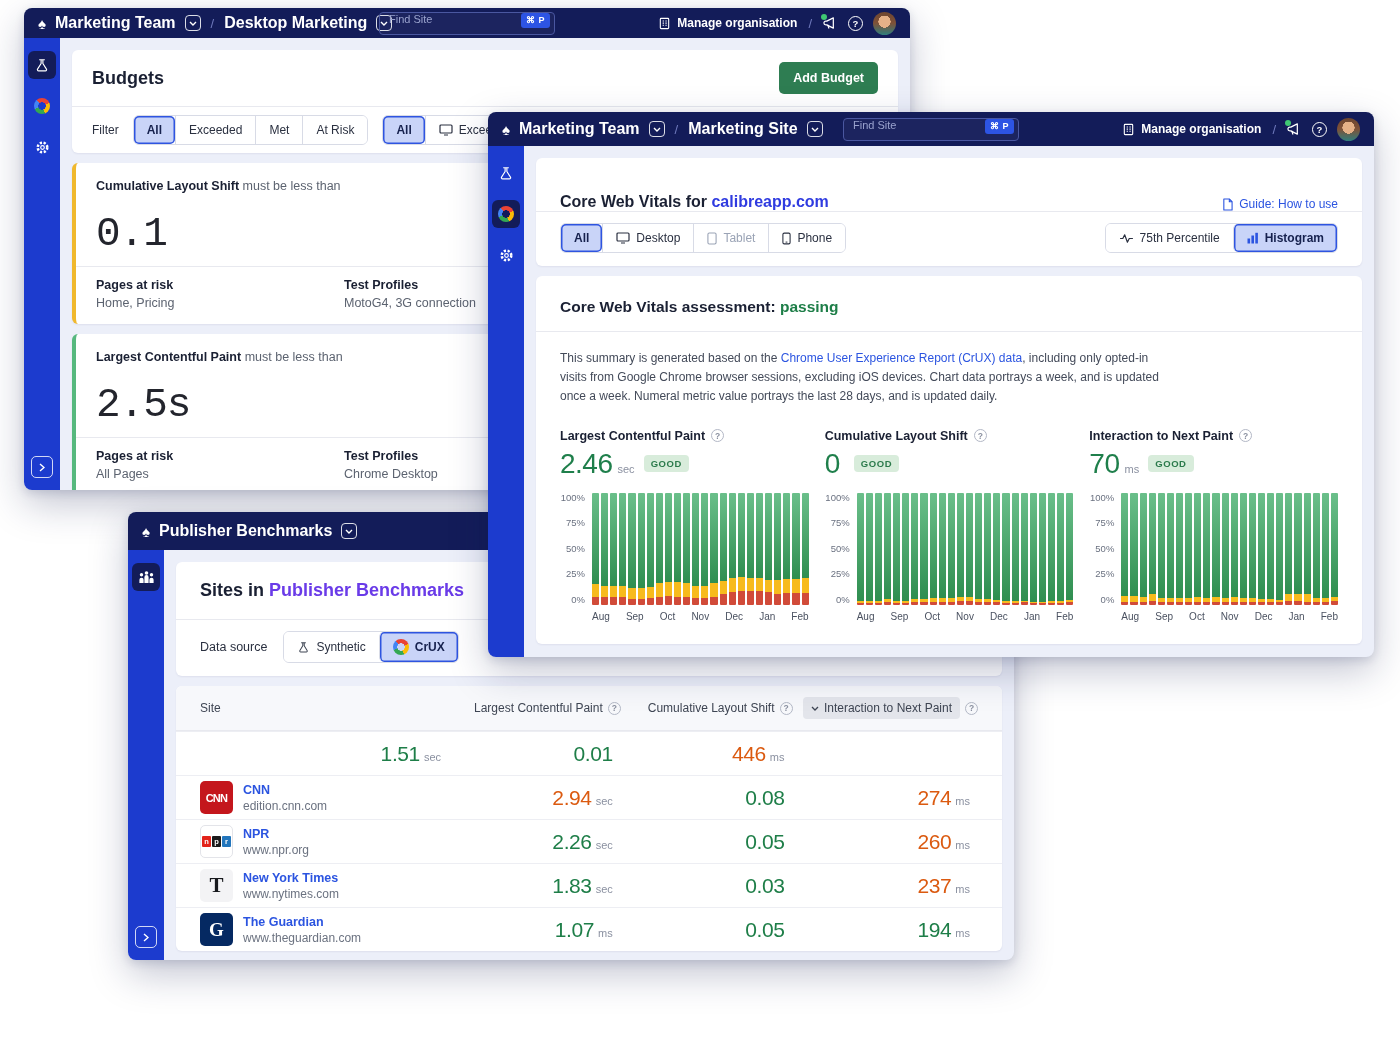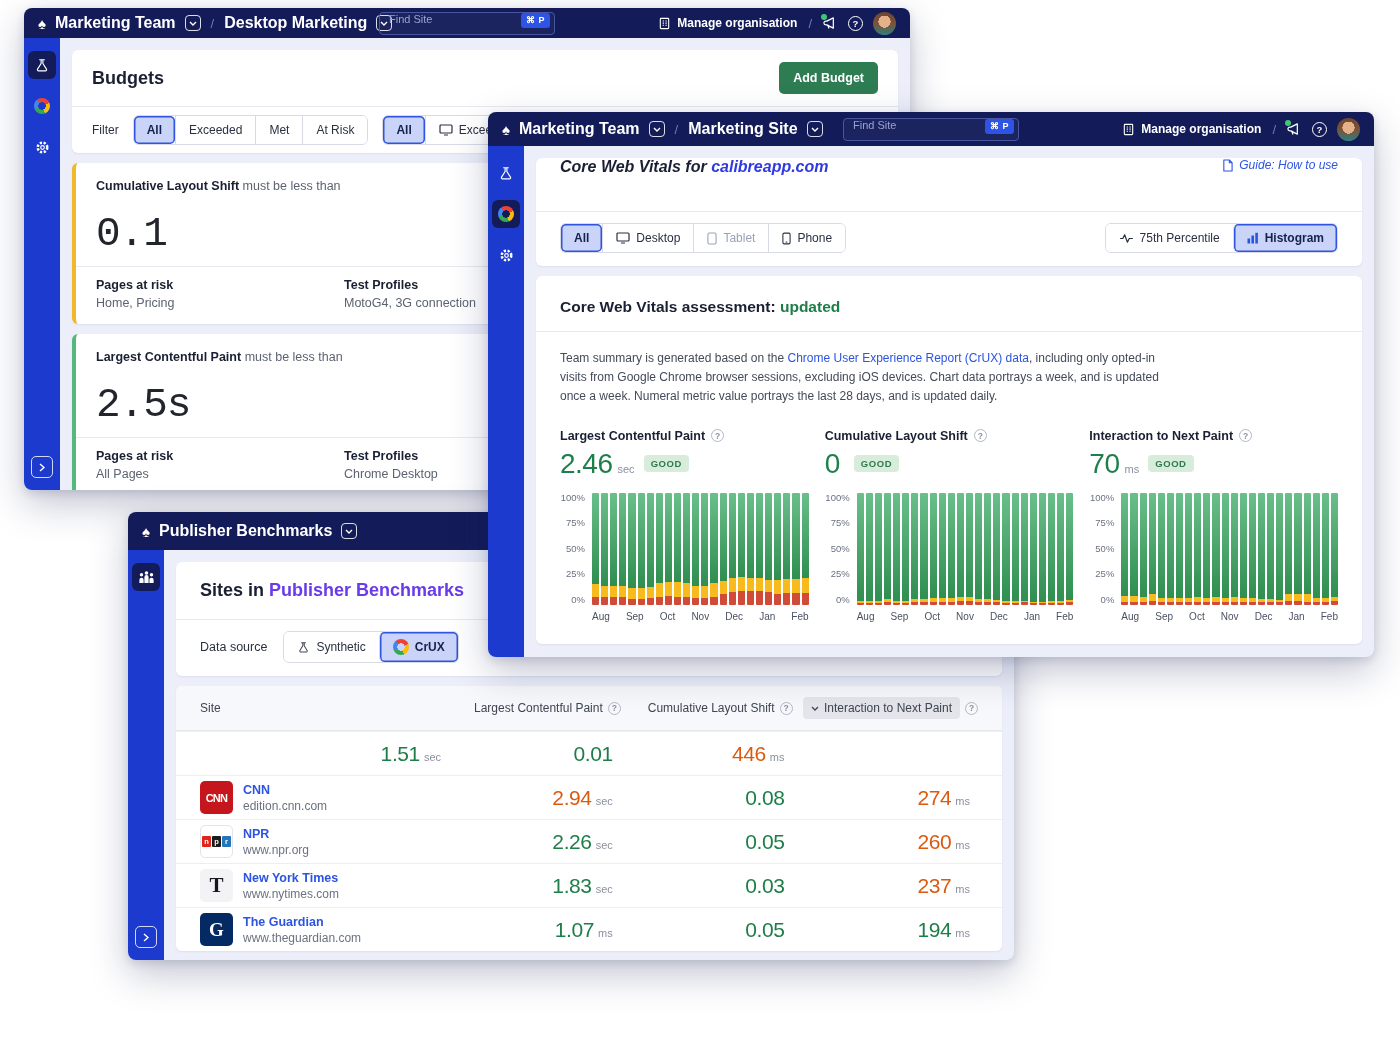--- a/index.html
+++ b/index.html
@@ -95,21 +95,21 @@
   .bcard-metric b { color:#1A2033; }
   .bcard-value { font-size:41px; color:#23252D; letter-spacing:-1px; margin-top:16px; line-height:1.05;font-family:Liberation Mono, monospace; }
   .bcard-bottom { border-top:1px solid #E8E9EF; padding:11px 20px 14px; display:flex; }
   .bcard-col { width:248px; }
   .bcard-lab { font-size:12.5px; font-weight:700; color:#1A2033; }
   .bcard-val { font-size:12.5px; color:#5C6370; margin-top:4px; }
 
   
   #win-vitals { left:488px; top:112px; width:886px; height:545px; z-index:3; }
   #win-vitals .titlebar { height:34px; }
-  .cwv-toprow { display:flex; align-items:flex-start; justify-content:space-between; padding:0 24px; height:53px;font-style:italic; }
+  .cwv-toprow { display:flex; align-items:flex-end; justify-content:space-between; padding:0 24px; height:53px; }
   .cwv-title { font-size:16px; font-weight:700; color:#1A2033; }
   .cwv-title .domain { color:#2F3BE0; }
   .guide-link { display:flex; align-items:center; gap:6px; font-size:12px; color:#2B54E0; font-weight:400; cursor:pointer; }
   .cwv-tabsrow { display:flex; align-items:center; justify-content:space-between; padding:11px 24px 13px; }
   .cwv-main { padding:22px 24px; }
   .assess { font-size:15.5px; font-weight:700; color:#1A2033; }
   .assess .passing { color:#1E7E48; }
   .cwv-divider { height:1px; background:#E8E9EF; margin:15px -24px 17px; }
   .summary { font-size:12px; line-height:1.6; color:#434A59; max-width:610px; }
   .summary .crux-link { color:#2B54E0; }
@@ -606,23 +606,23 @@
                     <rect x="4.4" y="3.5" width="2.6" height="8" fill="#2B54E0"></rect>
                     <rect x="8.3" y="0.8" width="2.6" height="10.7" fill="#2B54E0"></rect>
                   </svg>
                 <span>Histogram</span>
               </button>
             </div>
           </div>
         </div>
 
         <div class="card cwv-main">
-          <h2 class="assess"><span>Core Web Vitals assessment: </span><span class="passing">updated</span></h2>
+          <h2 class="assess"><span>Core Web Vitals assessment: </span><span class="passing">passing</span></h2>
           <div class="cwv-divider"></div>
-          <p class="summary"><span>Team summary is generated based on the </span><span class="crux-link">Chrome User Experience Report (CrUX) data</span><span>, including only opted-in visits from Google Chrome browser sessions, excluding iOS devices. Chart data portrays a week, and is updated once a week. Numeral metric value portrays the last 28 days, and is updated daily.</span></p>
+          <p class="summary"><span>This summary is generated based on the </span><span class="crux-link">Chrome User Experience Report (CrUX) data</span><span>, including only opted-in visits from Google Chrome browser sessions, excluding iOS devices. Chart data portrays a week, and is updated once a week. Numeral metric value portrays the last 28 days, and is updated daily.</span></p>
 
           <div class="metrics-grid">
             <div class="metric-col">
               <div class="m-namerow">
                   <span>Largest Contentful Paint</span>
                   <span class="qmark">?</span>
                 </div>
               <div class="m-valrow">
                   <span class="m-value">2.46</span>
                   <span class="m-unit">sec</span>

